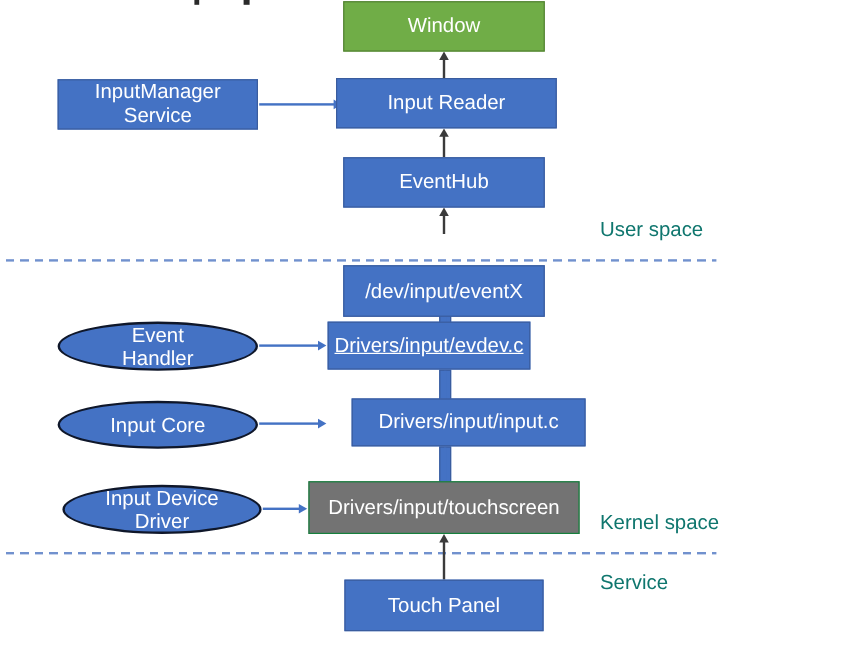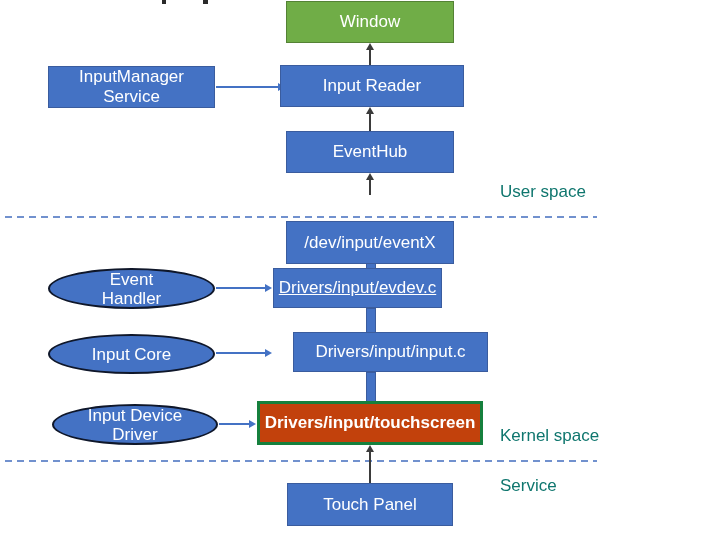--- a/index.html
+++ b/index.html
@@ -14,21 +14,21 @@
   .box {
     position:absolute;
     display:flex; flex-direction:column;
     align-items:center; justify-content:center;
     color:#ffffff; font-size:17px; line-height:20px;
     text-align:center; z-index:3;
     box-sizing:border-box;
   }
   .blue   { background:#4472C4; border:1px solid #3A5C9E; }
   .green  { background:#70AD47; border:1px solid #548235; }
-  .orange { background:#c2410c; border:3px solid #15803d;font-weight:bold; }
+  .orange { background:#737373; border:1px solid #15803d; }
   .ellipse {
     position:absolute;
     display:flex; flex-direction:column;
     align-items:center; justify-content:center;
     background:#4472C4; border:2px solid #0f172a;
     border-radius:50%;
     color:#ffffff; font-size:17px; line-height:19px;
     text-align:center; z-index:3;
     box-sizing:border-box;
   }

